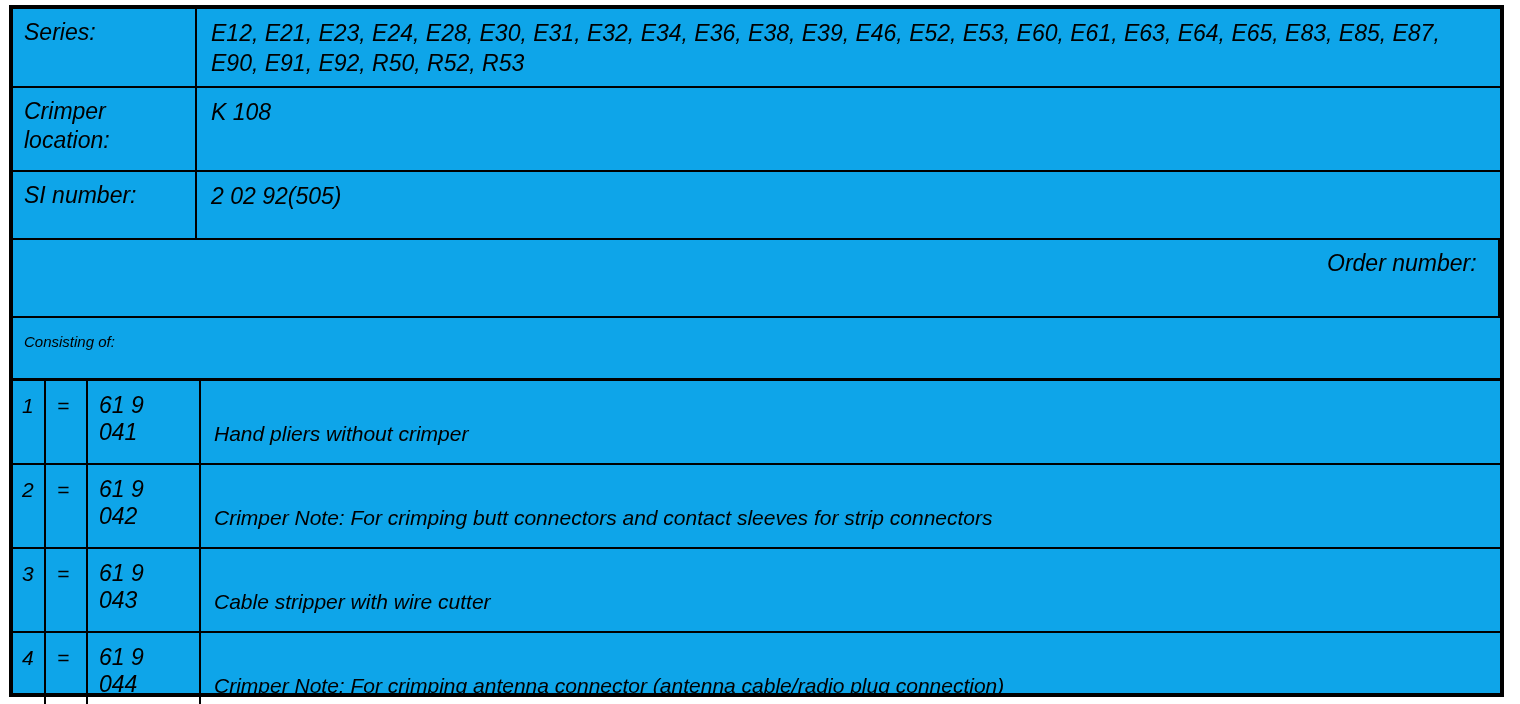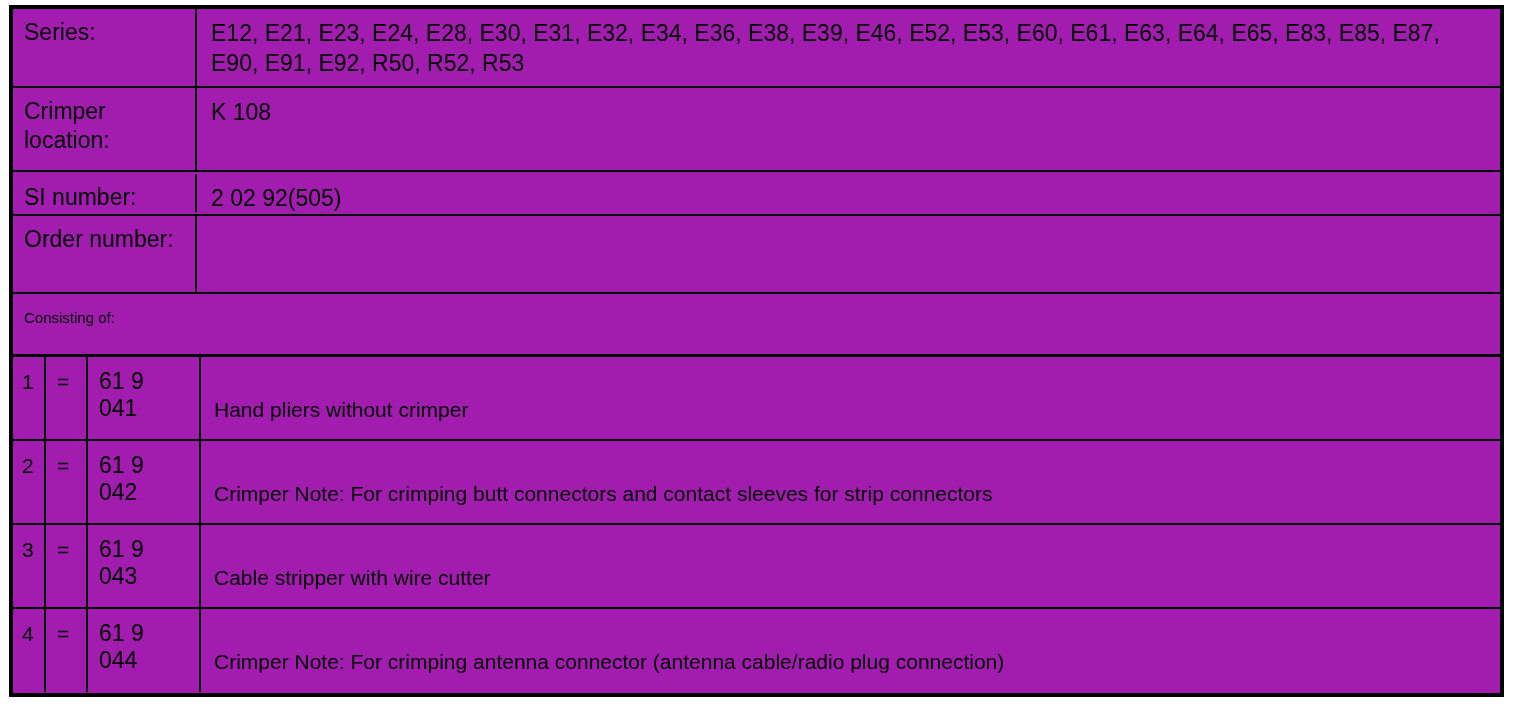--- a/index.html
+++ b/index.html
@@ -26,34 +26,35 @@
   
   .spec-table {
     position: absolute;
     left: 9px;
     top: 5px;
     width: 1495px;
     height: 692px;
     box-sizing: border-box;
     border: 4px solid #000000;
     border-collapse: collapse;
-    background: #a21caf;
+    background: #0ea5e9;
+    font-style: italic;
   }
 
   
   .kv-row {
     display: flex;
     box-sizing: border-box;
     border-bottom: 2px solid #000000;
     width: 100%;
   }
   .kv-row.r-series   { height: 79px; }
   .kv-row.r-storage  { height: 84px; }
-  .kv-row.r-si       { height: 44px; align-items: center; }
-  .kv-row.r-order    { height: 78px; }
+  .kv-row.r-si       { height: 68px; }
+  .kv-row.r-order    { height: 78px; justify-content: flex-end; }
 
   .kv-label {
     box-sizing: border-box;
     width: 184px;
     flex: 0 0 184px;
     border-right: 2px solid #000000;
     padding: 9px 0 0 11px;
     font-size: 23px;
     line-height: 29px;
     white-space: pre-line;

